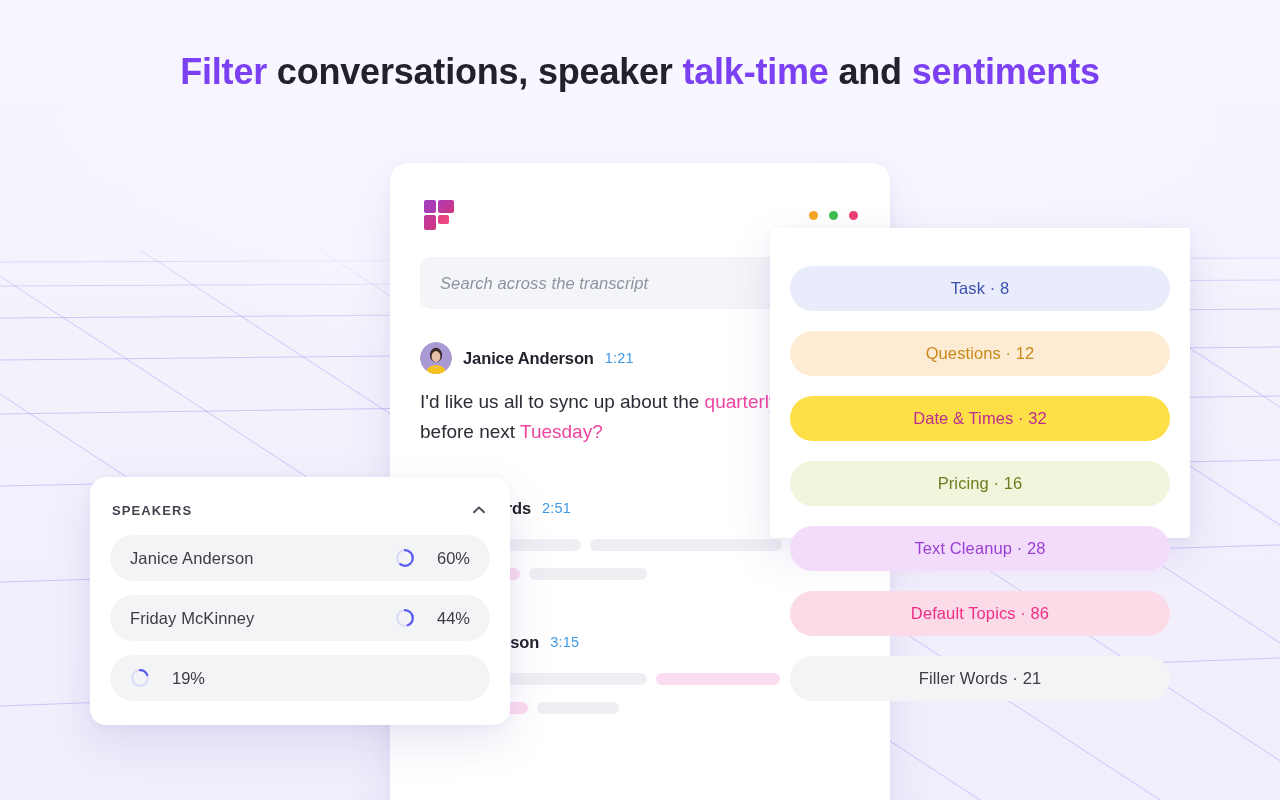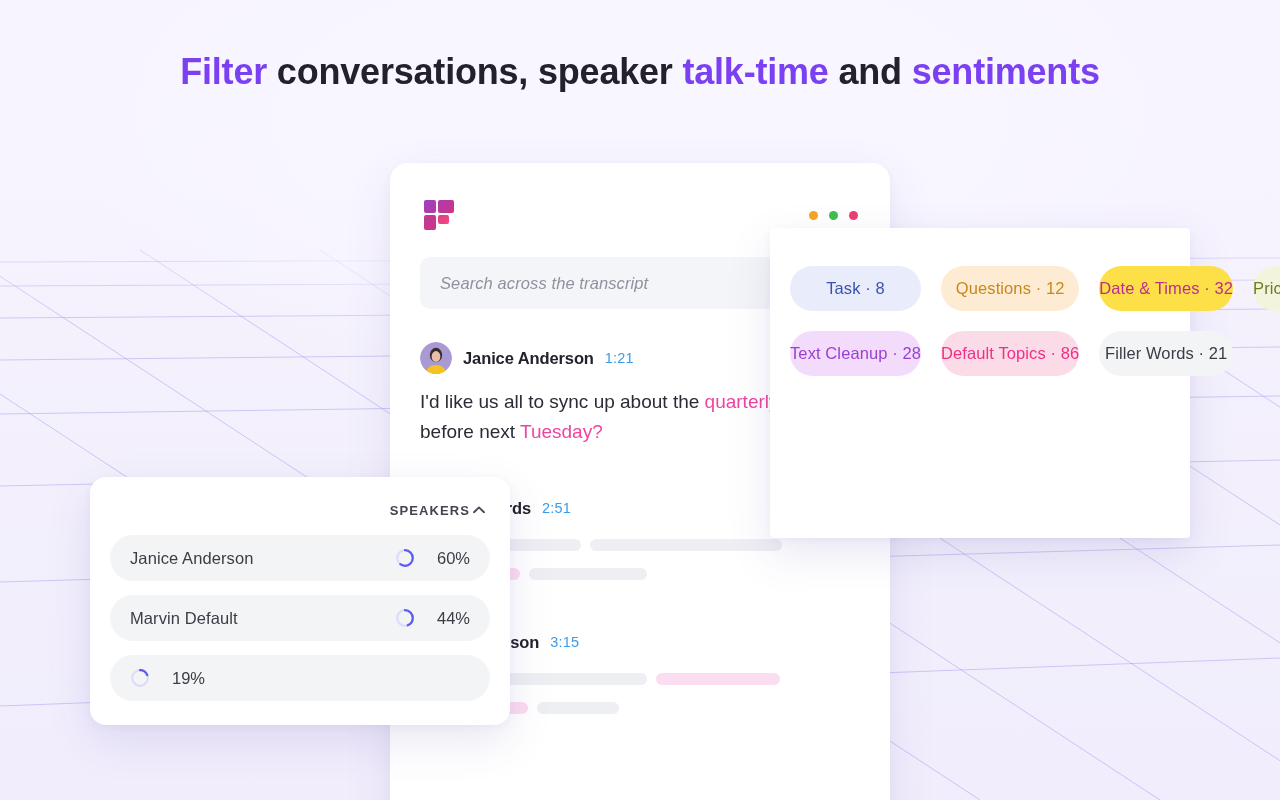--- a/index.html
+++ b/index.html
@@ -169,21 +169,21 @@
     position: absolute;
     left: 770px;
     top: 228px;
     width: 420px;
     height: 310px;
     background: #ffffff;
     border-radius: 4px;
     box-shadow: 0 16px 44px rgba(88, 66, 160, 0.13), 0 2px 8px rgba(88,66,160,0.05);
     padding: 38px 20px;
     display: grid;
-    grid-template-columns: 1fr 1fr 1fr 1fr;
+    grid-template-columns: 1fr;
     grid-auto-rows: 45px;
     column-gap: 20px;
     row-gap: 20px;
     align-content: start;
     z-index: 30;
   }
   .chip {
     border-radius: 23px;
     display: flex;
     align-items: center;
@@ -203,21 +203,21 @@
     height: 248px;
     background: #ffffff;
     border-radius: 16px;
     box-shadow: 0 16px 44px rgba(88, 66, 160, 0.13), 0 2px 8px rgba(88,66,160,0.05);
     z-index: 35;
     padding: 22px 20px 20px 20px;
   }
   #speakers-header {
     display: flex;
     align-items: center;
-    justify-content: flex-end;
+    justify-content: space-between;
     padding: 0 2px 0 2px;
     height: 22px;
   }
   #speakers-title {
     font-size: 13px;
     font-weight: bold;
     letter-spacing: 1.1px;
     color: #44434f;
   }
   #chevron-up { width: 18px; height: 18px; display: block; cursor: pointer; }
@@ -395,21 +395,21 @@
   <div class="speaker-row">
     <span class="nm">Janice Anderson</span>
     <svg class="ring" viewBox="0 0 36 36">
       <circle cx="18" cy="18" r="14" fill="none" stroke="#dcdcfa" stroke-width="4"></circle>
       <circle cx="18" cy="18" r="14" fill="none" stroke="#5b5bf0" stroke-width="4" stroke-linecap="round" stroke-dasharray="52.8 87.9" transform="rotate(-90 18 18)"></circle>
     </svg>
     <span class="pct">60%</span>
   </div>
 
   <div class="speaker-row">
-    <span class="nm">Marvin Default</span>
+    <span class="nm">Friday McKinney</span>
     <svg class="ring" viewBox="0 0 36 36">
       <circle cx="18" cy="18" r="14" fill="none" stroke="#dcdcfa" stroke-width="4"></circle>
       <circle cx="18" cy="18" r="14" fill="none" stroke="#5b5bf0" stroke-width="4" stroke-linecap="round" stroke-dasharray="38.7 102" transform="rotate(-90 18 18)"></circle>
     </svg>
     <span class="pct">44%</span>
   </div>
 
   <div class="speaker-row">
     <svg class="ring" viewBox="0 0 36 36">
       <circle cx="18" cy="18" r="14" fill="none" stroke="#dcdcfa" stroke-width="4"></circle>

